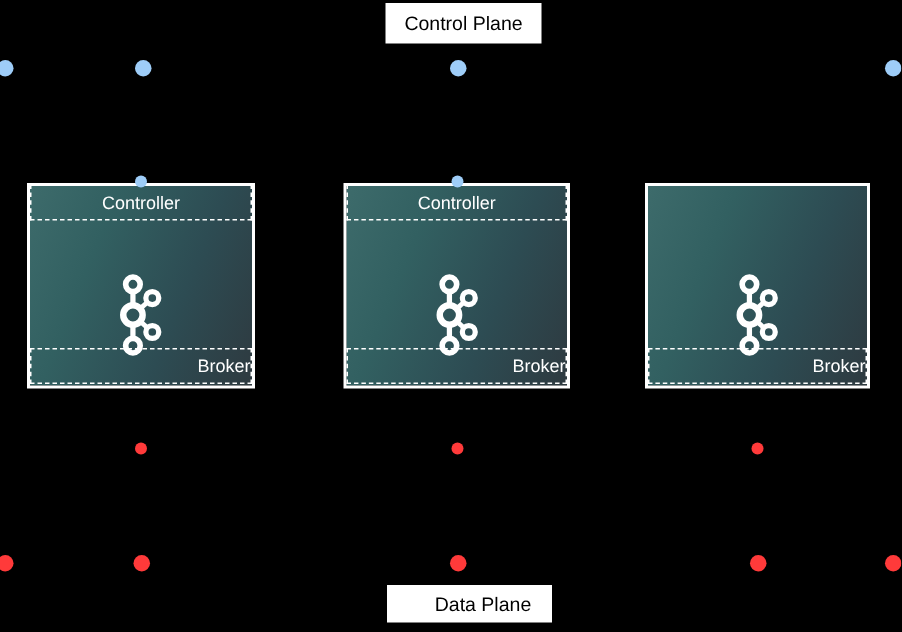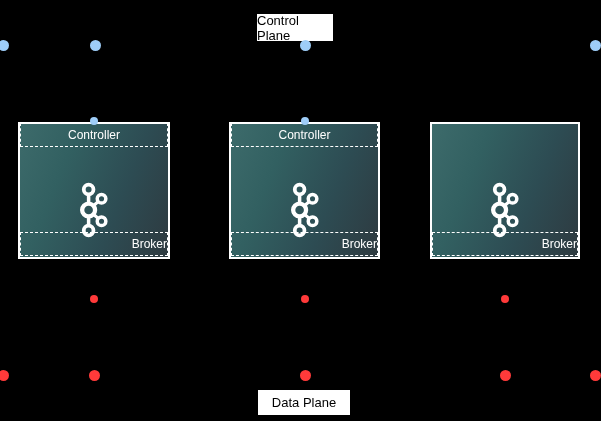--- a/index.html
+++ b/index.html
@@ -6,22 +6,22 @@
   .canvas{
     position:relative;width:601px;height:421px;background:#000000;
     overflow:hidden;font-family:"Liberation Sans",sans-serif;
   }
   
   .label-box{
     position:absolute;background:#ffffff;color:#000000;
     display:flex;align-items:center;justify-content:center;
     font-size:13px;z-index:5;
   }
-  .label-control{left:257px;top:2px;width:76px;height:27px;margin-top:12px;}
-  .label-data{left:258px;top:390px;width:92px;height:25px;}
+  .label-control{left:257px;top:2px;width:104px;height:27px;}
+  .label-data{left:258px;top:390px;width:92px;height:25px;padding-left:18px;}
   
   .line{position:absolute;background:#000000;z-index:1;}
   
   .dot{position:absolute;border-radius:50%;z-index:6;}
   .dot-blue{background:#9ecdf8;}
   .dot-red{background:#ff3a3a;}
   .dot-lg{width:11px;height:11px;}
   .dot-sm{width:8px;height:8px;}
   
   .node{

